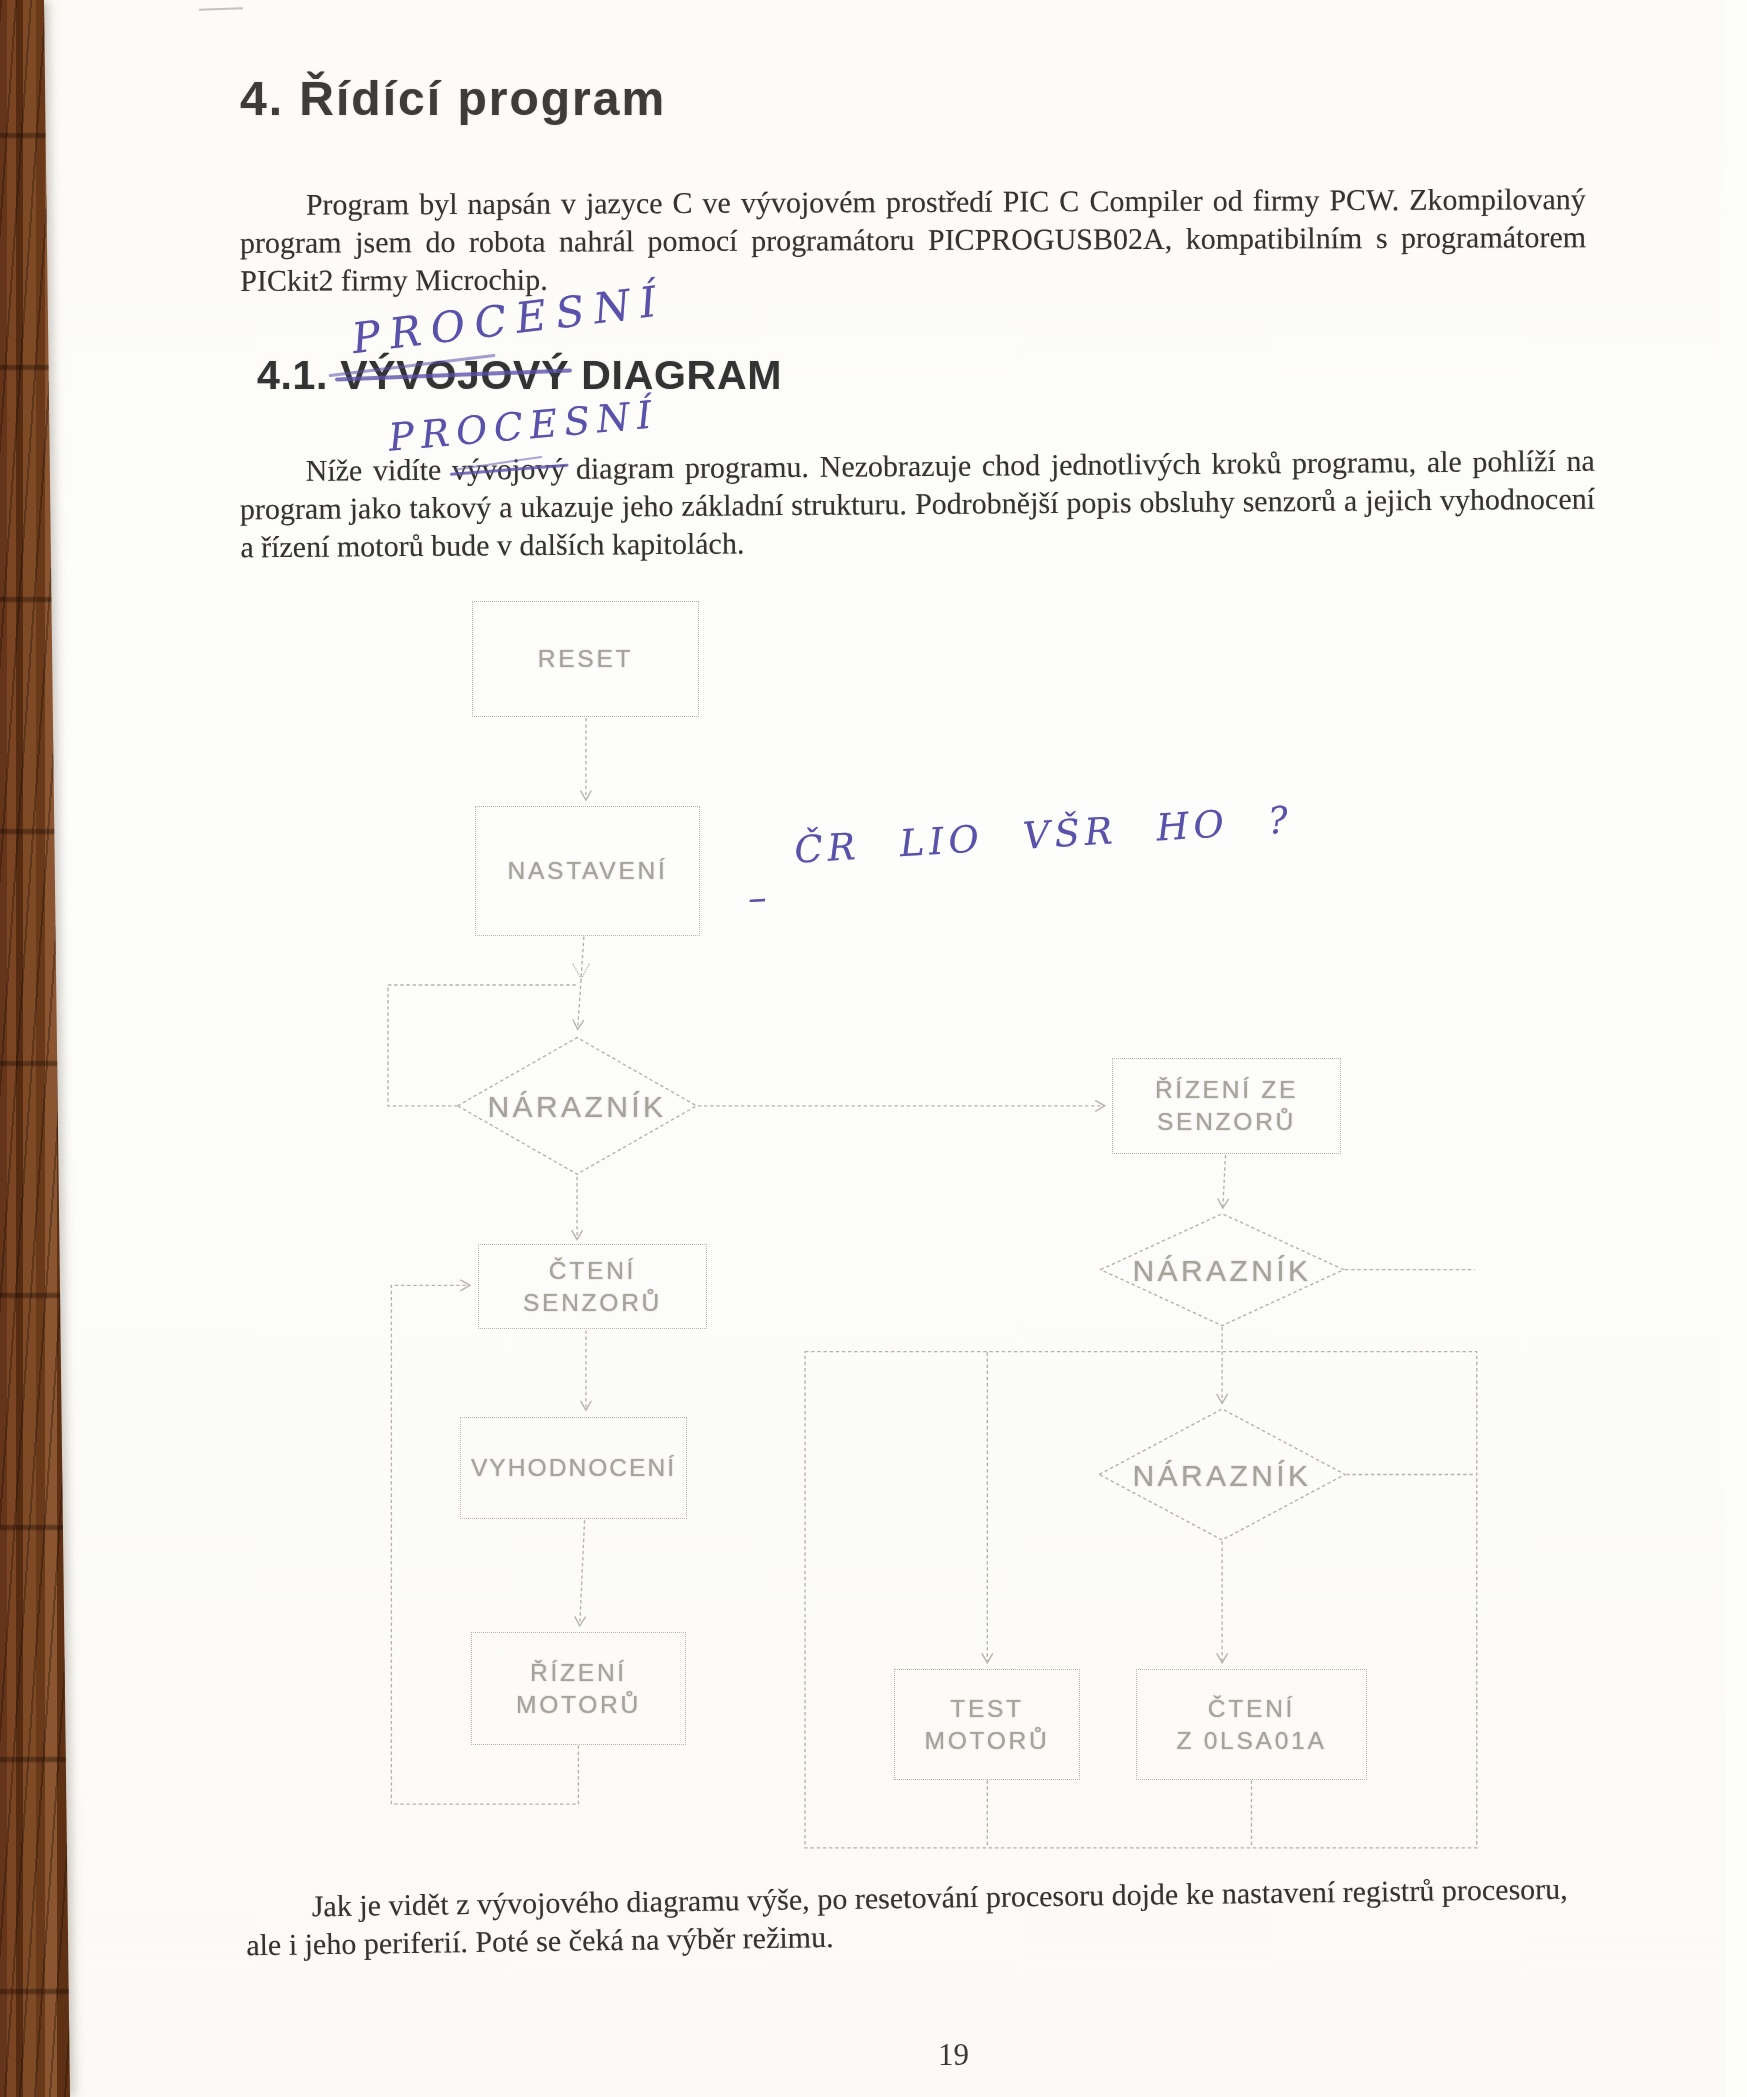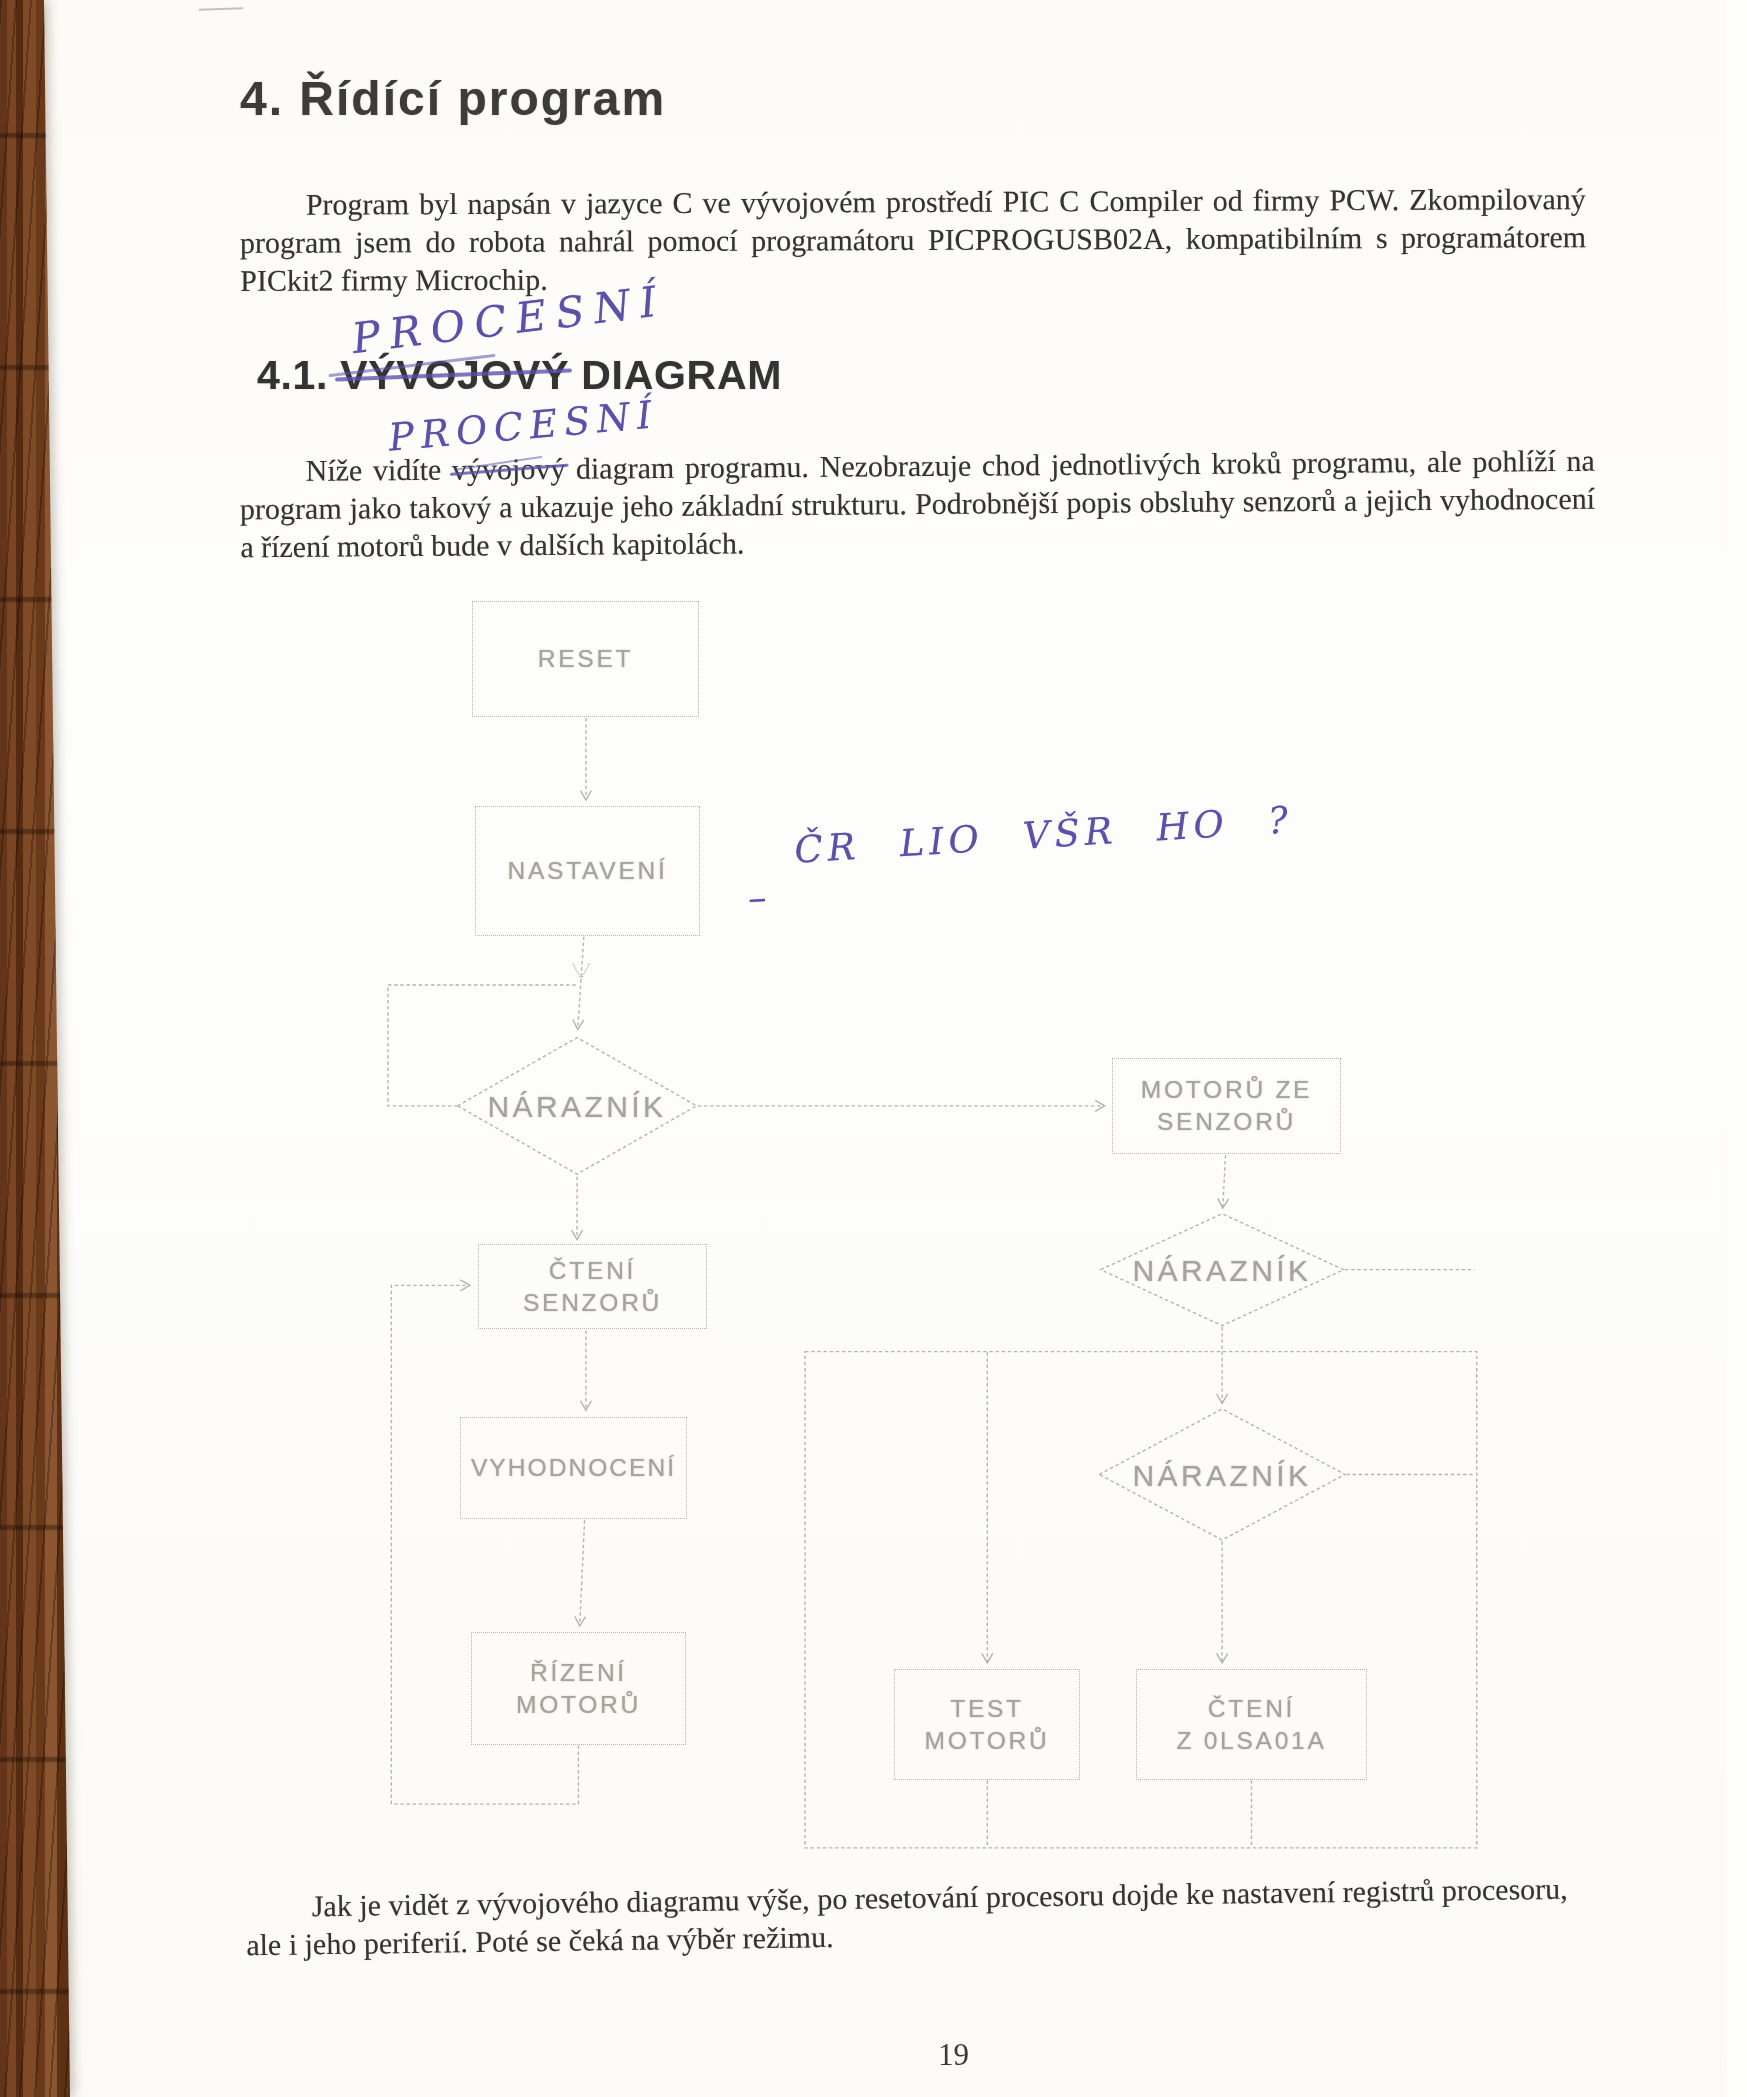--- a/index.html
+++ b/index.html
@@ -128,21 +128,21 @@
     <span>SENZORŮ</span>
   </div>
   <div class="fc-box" style="left:460px;top:1417px;width:227px;height:102px;letter-spacing:2px;align-items:center;">
     <span>VYHODNOCENÍ</span>
   </div>
   <div class="fc-box" style="left:471px;top:1632px;width:215px;height:113px;">
     <span>ŘÍZENÍ</span>
     <span>MOTORŮ</span>
   </div>
   <div class="fc-box" style="left:1112px;top:1058px;width:229px;height:96px;">
-    <span>MOTORŮ ZE</span>
+    <span>ŘÍZENÍ ZE</span>
     <span>SENZORŮ</span>
   </div>
   <div class="fc-dlabel" style="left:1222px;top:1271px;">NÁRAZNÍK</div>
   <div class="fc-dlabel" style="left:1222px;top:1476px;">NÁRAZNÍK</div>
   <div class="fc-box" style="left:894px;top:1669px;width:186px;height:111px;">
     <span>TEST</span>
     <span>MOTORŮ</span>
   </div>
   <div class="fc-box" style="left:1136px;top:1669px;width:231px;height:111px;">
     <span>ČTENÍ</span>

